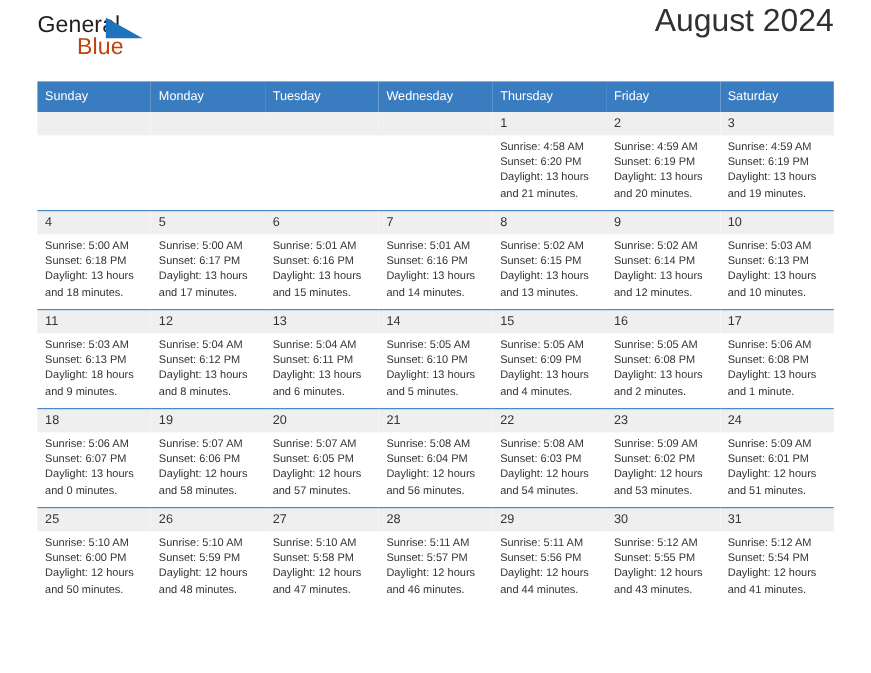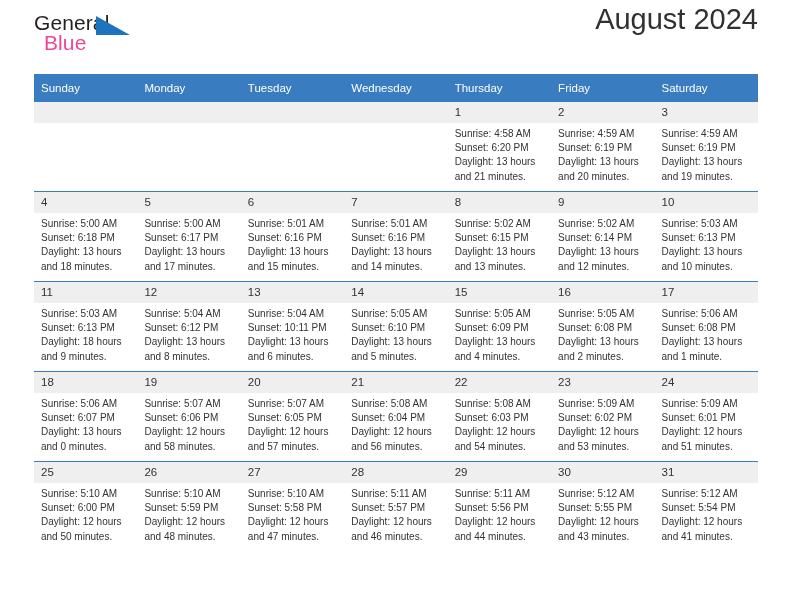--- a/index.html
+++ b/index.html
@@ -42,24 +42,24 @@
     position: absolute;
     left: 0;
     top: 4px;
     font-size: 21px;
     color: #231f20;
     letter-spacing: 0.1px;
     line-height: 1;
   }
   .logo-blue {
     position: absolute;
-    left: 10px;
+    left: 36px;
     top: 24px;
     font-size: 21px;
-    color: #ec4899;
+    color: #c2410c;
     letter-spacing: 0.1px;
     line-height: 1;
   }
   .logo-tri {
     position: absolute;
     left: 62px;
     top: 8px;
     width: 34px;
     height: 19px;
   }
@@ -315,21 +315,21 @@
                 <div>Sunset: 6:12 PM</div>
                 <div class="wrap">Daylight: 13 hours and 8 minutes.</div>
               </div>
             </div>
           </td>
           <td>
             <div class="daybox">
               <div class="daynum">13</div>
               <div class="dayinfo">
                 <div>Sunrise: 5:04 AM</div>
-                <div>Sunset: 10:11 PM</div>
+                <div>Sunset: 6:11 PM</div>
                 <div class="wrap">Daylight: 13 hours and 6 minutes.</div>
               </div>
             </div>
           </td>
           <td>
             <div class="daybox">
               <div class="daynum">14</div>
               <div class="dayinfo">
                 <div>Sunrise: 5:05 AM</div>
                 <div>Sunset: 6:10 PM</div>

